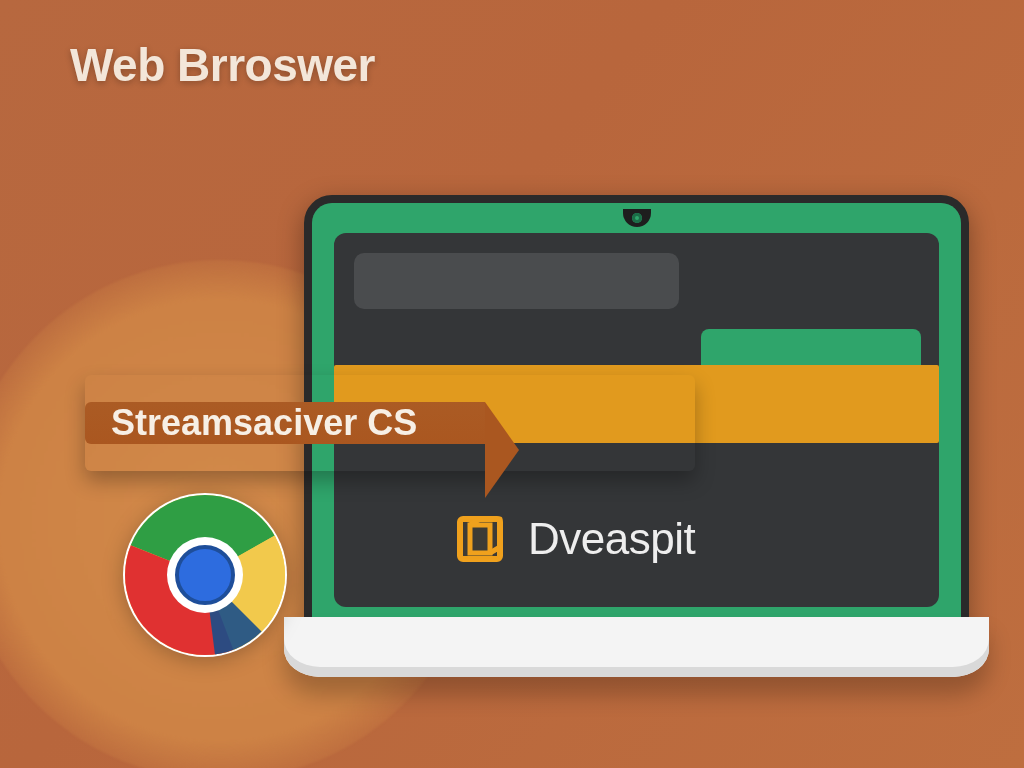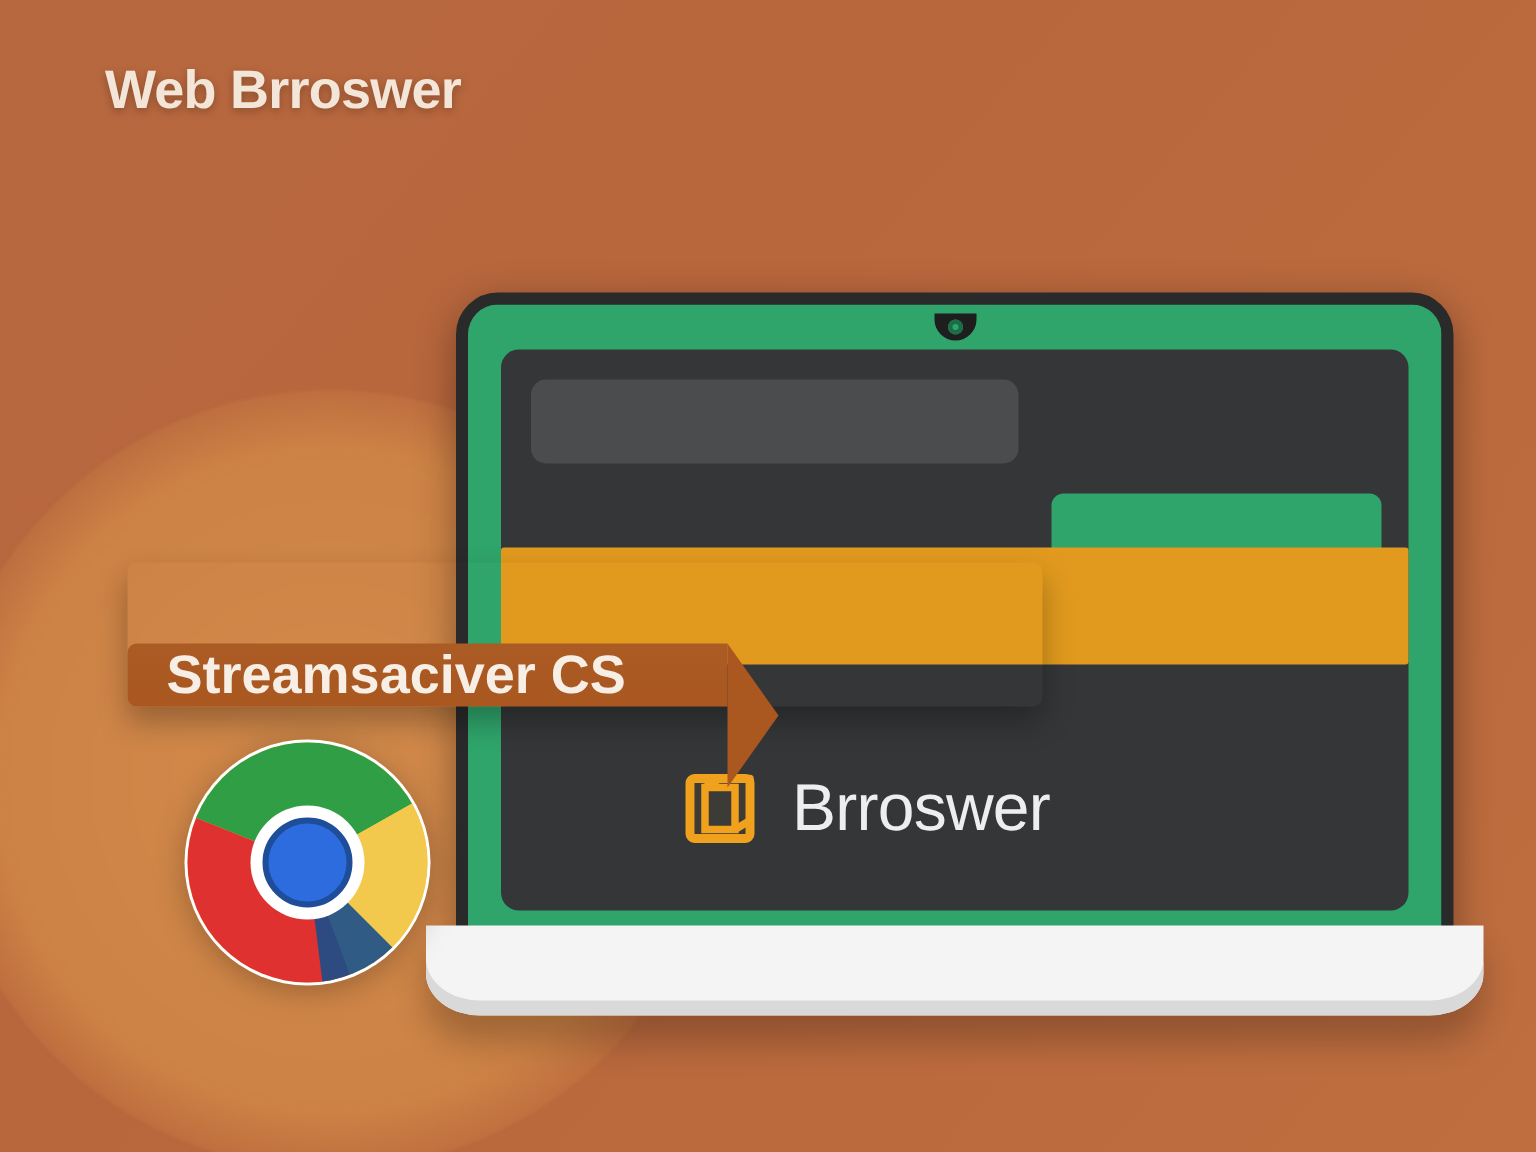--- a/index.html
+++ b/index.html
@@ -24,21 +24,21 @@
     top: 260px;
     filter: blur(1px);
   }
 
   
   .title {
     position: absolute;
     left: 70px;
     top: 40px;
     color: #f3e6d9;
-    font-size: 36px;
+    font-size: 46px;
     font-weight: 600;
     line-height: 1.12;
     letter-spacing: -0.5px;
     text-shadow: 0 2px 6px rgba(0,0,0,0.25);
   }
 
   
   .laptop {
     position: absolute;
     right: 55px;
@@ -141,21 +141,21 @@
 
   
   .ribbon {
     position: absolute;
     left: 85px;
     top: 375px;
     height: 96px;
     width: 610px;
     border-radius: 6px;
     display: flex;
-    align-items: flex-end;
+    align-items: center;
     box-shadow: 0 10px 20px rgba(0,0,0,0.28);
   }
   .ribbon-left {
     flex: 0 0 400px;
     background: linear-gradient(180deg, #ab5b24 0%, #aa5720 100%);
     color: #f7efe5;
     font-size: 36px;
     font-weight: 600;
     display: flex;
     align-items: center;
@@ -217,21 +217,21 @@
         <div class="panel-green"></div>
         <div class="ribbon-inside"></div>
 
         <div class="product-row">
           <svg class="office-icon" viewBox="0 0 52 52">
             <rect x="6" y="6" width="40" height="40" rx="3" fill="none" stroke="#f0a11d" stroke-width="6"></rect>
             <rect x="6" y="6" width="40" height="40" rx="3" fill="#f0a11d" opacity="0.05"></rect>
             <path d="M16 12 L36 12 L36 40 L16 40 Z" fill="none" stroke="#f0a11d" stroke-width="5"></path>
             <path d="M16 12 L26 6 L46 6 L46 34 L36 40" fill="none" stroke="#f0a11d" stroke-width="5" stroke-linejoin="round"></path>
           </svg>
-          <span>Brroswer</span>
+          <span>Dveaspit</span>
         </div>
       </div>
     </div>
     <div class="laptop-base"></div>
   </div>
 
   <div class="ribbon">
     <div class="ribbon-left">
       <span>Streamsaciver CS</span>
     </div>

